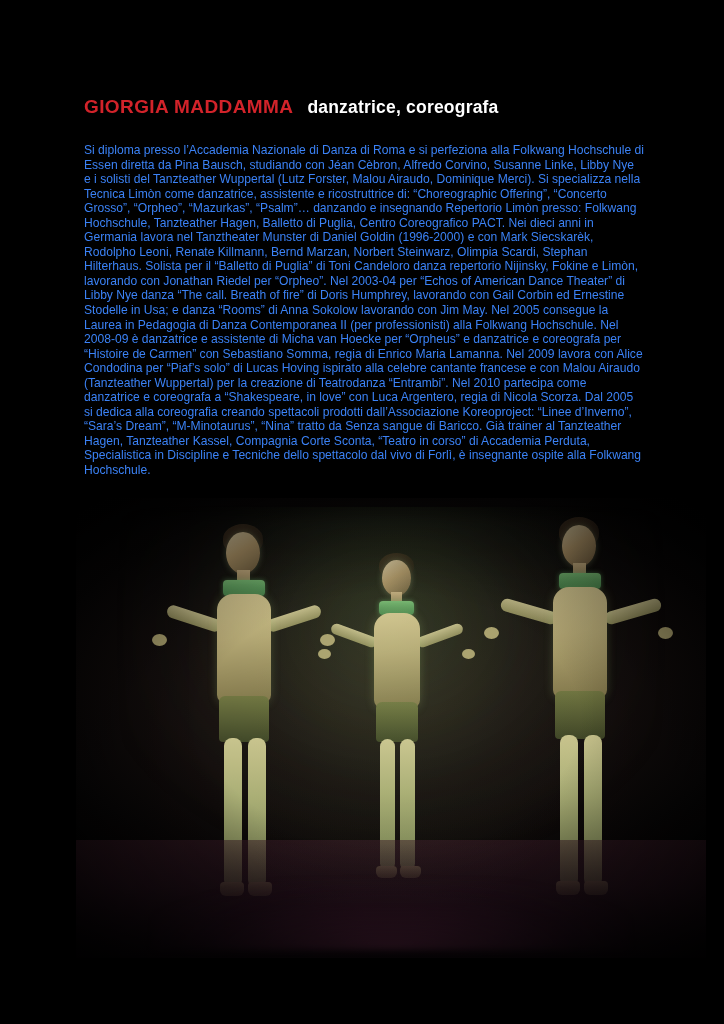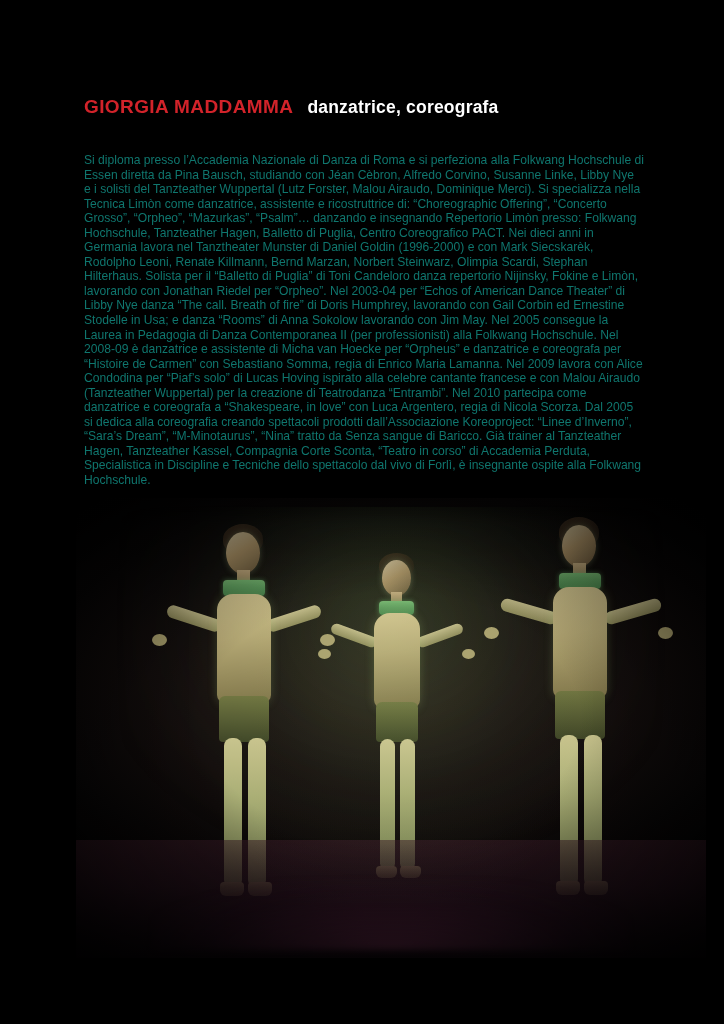--- a/index.html
+++ b/index.html
@@ -42,25 +42,25 @@
     font-size: 17.5px;
     font-weight: bold;
     margin-left: 14px;
     letter-spacing: 0.2px;
   }
 
   
   .bio {
     position: absolute;
     left: 84px;
-    top: 153px;
+    top: 143px;
     width: 560px;
     font-size: 12.1px;
     line-height: 14.55px;
-    color: #0f766e;
+    color: #3b82f6;
     text-align: left;
   }
   .bio p {
     margin: 0;
   }
 
   
   .vertical-title {
     position: absolute;
     left: -82px;

